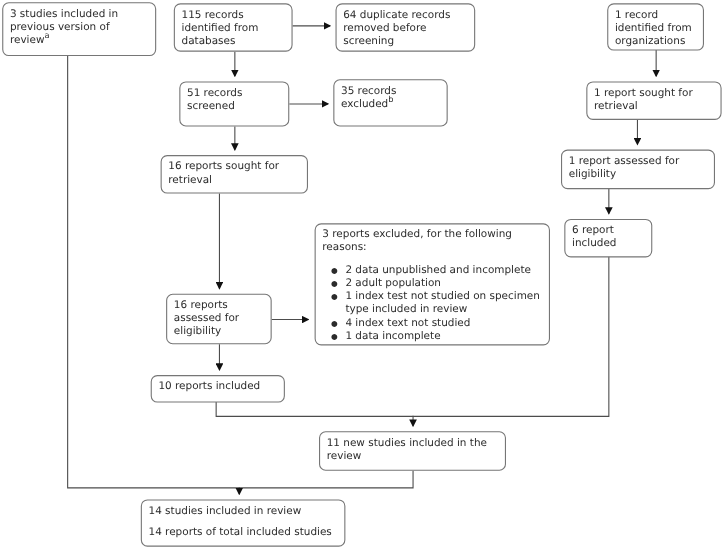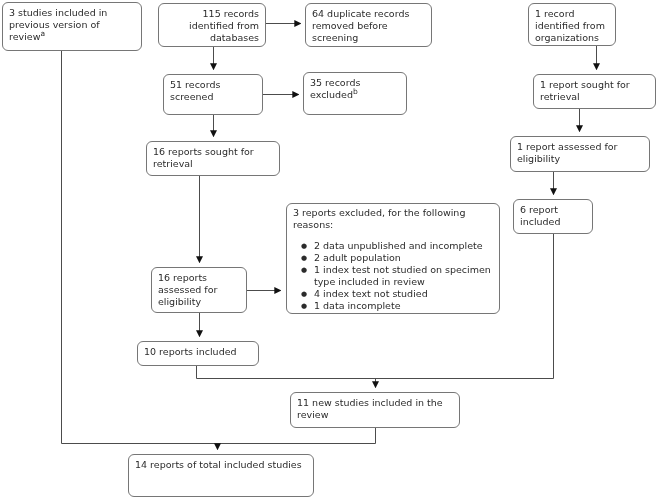--- a/index.html
+++ b/index.html
@@ -87,29 +87,29 @@
       <path marker-end="url(#ah)" d="M596.5,45 V69"></path>
       <path marker-end="url(#ah)" d="M579.5,108 V131"></path>
       <path marker-end="url(#ah)" d="M553.5,171 V194"></path>
     </g>
   </svg>
 
   <div class="box" style="left:2px; top:2px; width:140px; height:49px;">
     <span>3 studies included in previous version of review</span><sup>a</sup>
   </div>
 
-  <div class="box" style="left:158px; top:3px; width:108px; height:44px;text-align:right;">
+  <div class="box" style="left:158px; top:3px; width:108px; height:44px;">
     <span>115 records identified from databases</span>
   </div>
 
   <div class="box" style="left:305px; top:3px; width:127px; height:44px;">
     <span>64 duplicate records removed before screening</span>
   </div>
 
-  <div class="box" style="left:528px; top:3px; width:88px; height:43px;">
+  <div class="box" style="left:552px; top:3px; width:88px; height:43px;">
     <span>1 record identified from organizations</span>
   </div>
 
   <div class="box" style="left:163px; top:74px; width:100px; height:41px;">
     <span>51 records screened</span>
   </div>
 
   <div class="box" style="left:303px; top:72px; width:104px; height:43px; padding-right:18px;">
     <span>35 records excluded</span><sup>b</sup>
   </div>
@@ -147,16 +147,17 @@
 
   <div class="box" style="left:137px; top:341px; width:122px; height:25px;">
     <span>10 reports included</span>
   </div>
 
   <div class="box" style="left:290px; top:392px; width:170px; height:36px;">
     <span>11 new studies included in the review</span>
   </div>
 
   <div class="box" style="left:128px; top:454px; width:186px; height:43px;">
+    <span class="final-line">14 studies included in review</span>
     <span class="final-line">14 reports of total included studies</span>
   </div>
 
 </div>
 
 </body></html>

